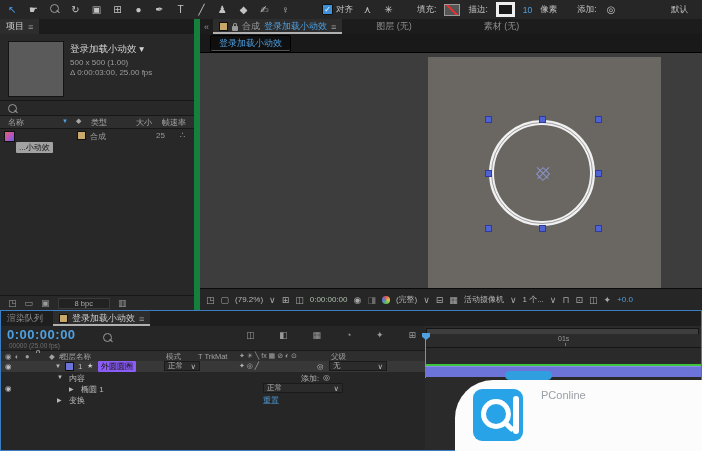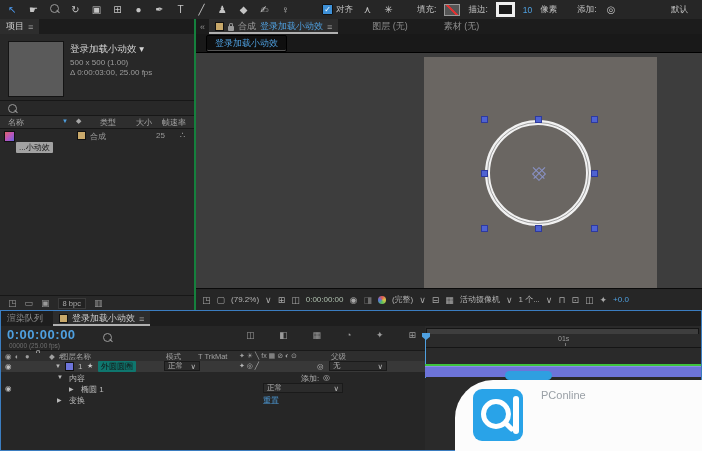--- a/index.html
+++ b/index.html
@@ -17,38 +17,38 @@
   .tb-label{font-size:8.5px;color:#c0c0c0;}
   .checkbox{width:9px;height:9px;background:#3d90d7;border:1px solid #111;border-radius:1px;
             color:#fff;font-size:8px;line-height:9px;text-align:center;}
   .fill-swatch{width:14px;height:10px;background:#555;border:1px solid #999;
      background-image:linear-gradient(45deg,transparent 42%,#d33 42%,#d33 58%,transparent 58%);}
   .stroke-swatch{width:13px;height:9px;border:3px solid #efefef;background:#1a1a1a;}
   .blue{color:#4fa0e0;}
 
   
   .main{position:absolute;top:19px;left:0;right:0;height:291px;display:flex;}
-  .project{width:194px;border-right:2px solid #15803d;background:#282828;display:flex;flex-direction:column;}
+  .project{width:194px;border-right:6px solid #15803d;background:#282828;display:flex;flex-direction:column;}
   .ptabs{height:15px;background:#1c1c1c;display:flex;align-items:stretch;font-size:9px;}
   .tab-active{background:#2d2d2d;display:flex;align-items:center;gap:4px;padding:0 6px;color:#cfcfcf;}
   .tab-idle{display:flex;align-items:center;gap:4px;padding:0 6px;color:#8d8d8d;}
   .menu-g{color:#9a9a9a;font-size:9px;}
   .chip{width:7px;height:7px;border:1px solid #111;}
   .pinfo{height:66px;position:relative;}
   .thumb{position:absolute;left:8px;top:7px;width:54px;height:54px;background:#5a5a5a;border:1px solid #141414;}
   .pname{position:absolute;left:70px;top:9px;font-size:9.5px;color:#d4d4d4;}
   .pline{position:absolute;left:70px;font-size:8px;color:#9c9c9c;}
   .psearch{height:14px;border-top:1px solid #171717;border-bottom:1px solid #171717;position:relative;}
   .mag{position:relative;width:7px;height:7px;border:1.2px solid #9a9a9a;border-radius:50%;display:inline-block;}
   .mag::after{content:"";position:absolute;left:5px;top:6px;width:4px;height:1.2px;background:#9a9a9a;transform:rotate(45deg);}
   .phead{height:12px;background:#2e2e2e;border-bottom:1px solid #171717;position:relative;font-size:8px;color:#a6a6a6;}
   .prow{height:13px;position:relative;font-size:8px;color:#999;}
   .namechip{background:#a2a2a2;color:#141414;padding:0 3px;border-radius:1px;}
   .pfoot{height:14px;border-top:1px solid #171717;display:flex;align-items:center;gap:8px;padding:0 8px;color:#9a9a9a;font-size:9px;}
-  .bpc{font-size:7.5px;border:1px solid #3a3a3a;background:#222;padding:0 4px;line-height:9px;color:#aaa;}
+  .bpc{font-size:7.5px;border:1px solid #3a3a3a;background:#222;padding:0 16px;line-height:9px;color:#aaa;}
 
   .comp{flex:1;background:#232323;display:flex;flex-direction:column;min-width:0;}
   .ctabs{height:15px;background:#1c1c1c;display:flex;align-items:stretch;font-size:9px;}
   .tab-underline{box-shadow:inset 0 -2px 0 #b0b0b0;}
   .lock{position:relative;width:6px;height:5px;background:#9a9a9a;margin-top:3px;border-radius:1px;}
   .lock::before{content:"";position:absolute;left:1px;top:-3px;width:4px;height:3px;border:1px solid #9a9a9a;border-bottom:none;border-radius:3px 3px 0 0;box-sizing:border-box;}
   .crumb{height:18px;background:#191919;border-bottom:1px solid #000;display:flex;align-items:center;padding-left:10px;}
   .crumb-btn{background:#0f0f0f;border:1px solid #000;border-radius:2px;color:#4fa0e0;font-size:9px;padding:1px 8px;box-shadow:inset 0 -1px 0 #555;}
   .viewer{flex:1;position:relative;background:#3d3d3d;overflow:hidden;}
   .comp-area{position:absolute;left:228px;top:4px;width:233px;height:233px;background:#6a6662;}
@@ -155,21 +155,21 @@
         <div class="pline" style="top:24px">500 x 500 (1.00)</div>
         <div class="pline" style="top:34px">Δ 0:00:03:00, 25.00 fps</div>
       </div>
       <div class="psearch">
         <span class="mag" style="position:absolute;left:8px;top:3px"></span>
       </div>
       <div class="phead">
         <span class="abs" style="left:8px;top:1px">名称</span>
         <span class="abs blue" style="left:62px;top:2px;font-size:6px">▼</span>
         <span class="abs" style="left:76px;top:1px;font-size:7px">◆</span>
-        <span class="abs" style="left:100px;top:1px">类型</span>
+        <span class="abs" style="left:91px;top:1px">类型</span>
         <span class="abs" style="left:136px;top:1px">大小</span>
         <span class="abs" style="left:162px;top:1px">帧速率</span>
       </div>
       <div class="prow">
         <span class="abs" style="left:4px;top:2px;width:9px;height:9px;background:linear-gradient(135deg,#d66 0%,#b5b 50%,#66d 100%);border:1px solid #111"></span>
         <span class="abs namechip" style="left:16px;top:13px">...小动效</span>
         <span class="abs chip" style="left:77px;top:2px;background:#c9a96b"></span>
         <span class="abs" style="left:90px;top:2px">合成</span>
         <span class="abs" style="left:156px;top:2px">25</span>
         <span class="abs" style="left:180px;top:1px;font-size:9px;color:#9a9a9a">∴</span>
@@ -188,21 +188,21 @@
       <div class="ctabs">
         <span class="tab-idle" style="padding:0 4px">«</span>
         <span class="tab-active tab-underline">
           <span class="chip" style="background:#c8a86a"></span>
           <span class="lock"></span>
           <span style="color:#9a9a9a">合成</span>
           <span class="blue">登录加载小动效</span>
           <span class="menu-g">≡</span>
         </span>
         <span class="tab-idle" style="margin-left:28px">图层 (无)</span>
-        <span class="tab-idle" style="margin-left:24px">素材 (无)</span>
+        <span class="tab-idle" style="margin-left:60px">素材 (无)</span>
       </div>
       <div class="crumb">
         <span class="crumb-btn">登录加载小动效</span>
       </div>
       <div class="viewer">
         <div class="comp-area">
           <div class="ring"></div>
           <div class="handle" style="left:57px;top:59px"></div>
           <div class="handle" style="left:111px;top:59px"></div>
           <div class="handle" style="left:167px;top:59px"></div>
@@ -278,21 +278,21 @@
           <span class="abs" style="left:238px;top:1px;font-size:7px">✦ ☀ ╲ fx ▦ ⊘ ◐ ⊙</span>
           <span class="abs" style="left:330px;top:1px">父级</span>
         </div>
 
         <div class="trow" style="top:35px;background:#383838">
           <span class="abs" style="left:4px;top:1px;font-size:7.5px;color:#c0c0c0">◉</span>
           <span class="abs" style="left:54px;top:2px;font-size:6px">▼</span>
           <span class="abs chip" style="left:64px;top:1px;background:#6d74d9"></span>
           <span class="abs" style="left:77px;top:1px">1</span>
           <span class="abs" style="left:86px;top:1px;font-size:7px;color:#c9c9c9">★</span>
-          <span class="abs namechip" style="left:97px;top:0;background:#0f766e;font-size:8px">外圆圆圈</span>
+          <span class="abs namechip" style="left:97px;top:0;background:#8b5cf6;font-size:8px">外圆圆圈</span>
           <span class="dd" style="left:163px;top:0;width:36px">
             <span>正常</span>
             <span>∨</span>
           </span>
           <span class="abs" style="left:238px;top:1px;font-size:7px">✦ ◎ ╱</span>
           <span class="abs" style="left:316px;top:1px;font-size:7.5px">◎</span>
           <span class="dd" style="left:328px;top:0;width:58px">
             <span>无</span>
             <span>∨</span>
           </span>

